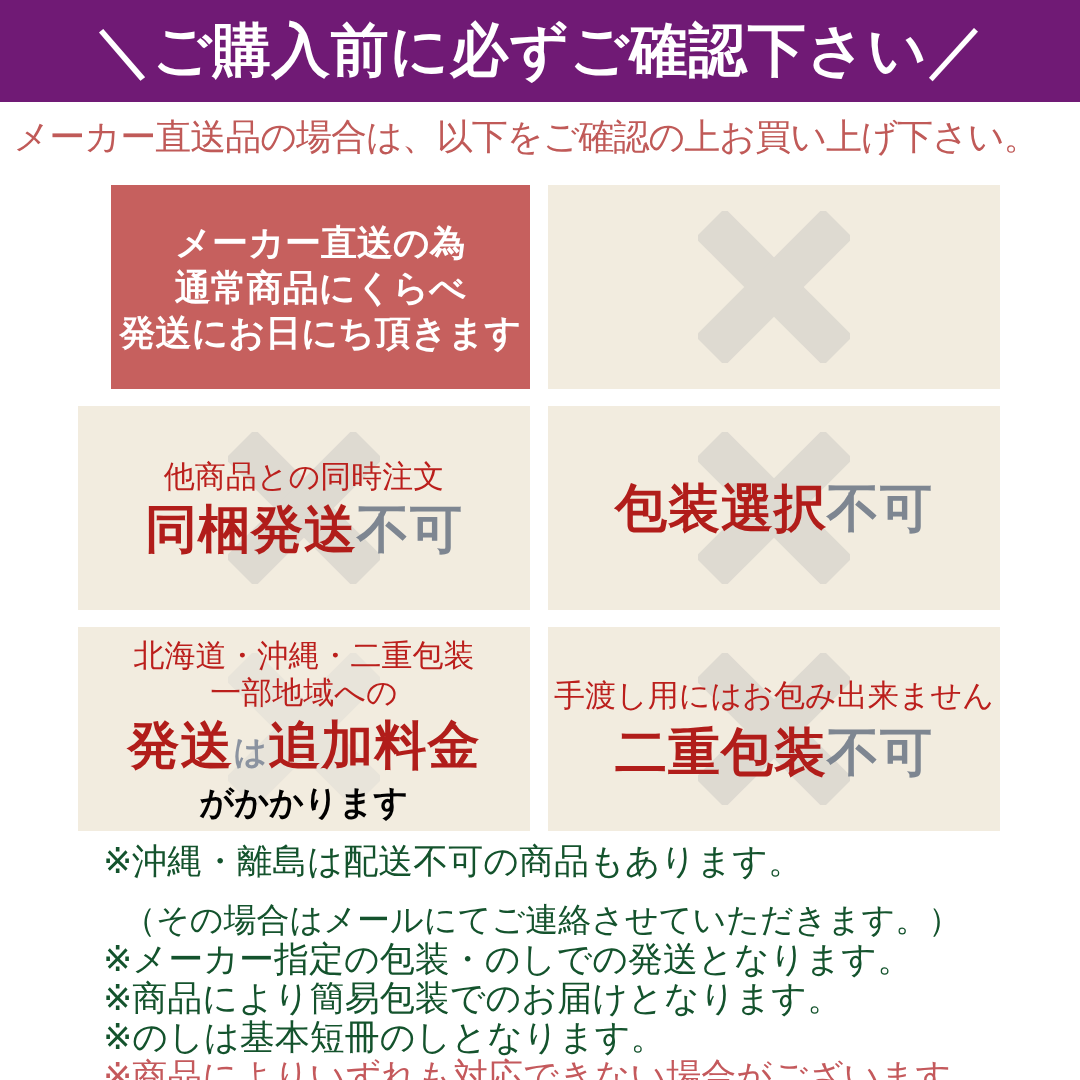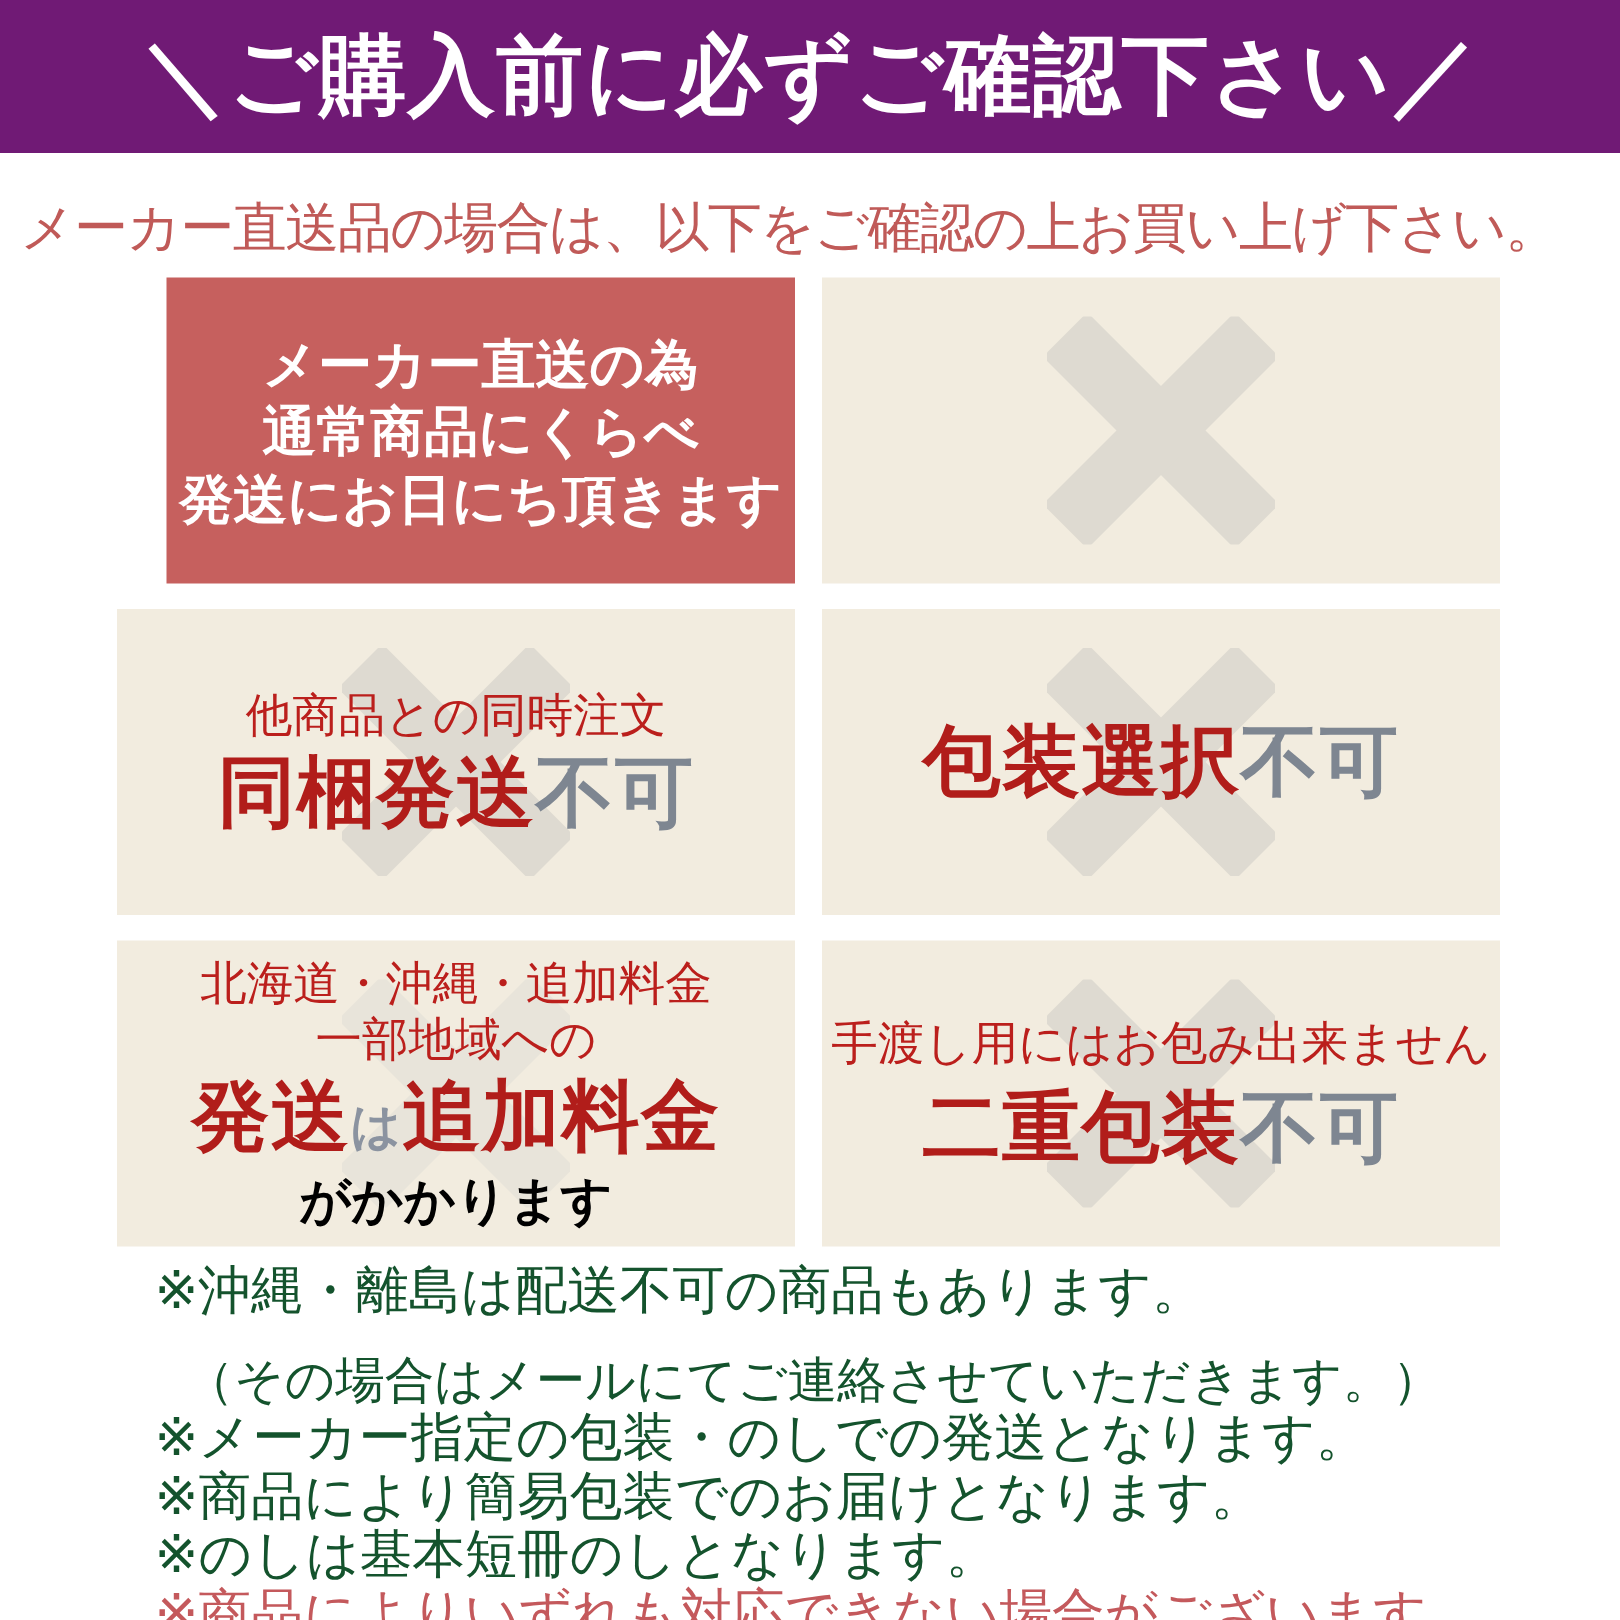--- a/index.html
+++ b/index.html
@@ -17,21 +17,21 @@
     background: #701a75;
     display: flex; align-items: center; justify-content: center;
   }
   .header-title {
     color: #ffffff; font-size: 58px; font-weight: bold;
     letter-spacing: 1px; white-space: nowrap;
   }
 
   
   .subtitle {
-    position: absolute; top: 128px; left: 0; width: 1052px;
+    position: absolute; top: 113px; left: 0; width: 1052px;
     text-align: center; color: #c05a58; font-size: 36px;
     letter-spacing: -1px; white-space: nowrap;
   }
 
   
   .grid {
     position: absolute; top: 185px; left: 78px; width: 922px;
     display: grid;
     grid-template-columns: 452px 452px;
     grid-auto-rows: 204px;
@@ -121,21 +121,21 @@
       <div class="txt big-line">
         <span class="big-red">包装選択</span><span class="big-gray">不可</span>
       </div>
     </div>
 
     <div class="cell">
       <svg class="x-mark" viewBox="0 0 152 152" aria-hidden="true">
         <line x1="12" y1="12" x2="140" y2="140" stroke="#e8e4da" stroke-width="42"></line>
         <line x1="140" y1="12" x2="12" y2="140" stroke="#e8e4da" stroke-width="42"></line>
       </svg>
-      <div class="txt small-red">北海道・沖縄・追加料金</div>
+      <div class="txt small-red">北海道・沖縄・二重包装</div>
       <div class="txt small-red gap-xs">一部地域への</div>
       <div class="txt big-line">
         <span class="big-red">発送</span><span class="particle-gray">は</span><span class="big-red">追加料金</span>
       </div>
       <div class="txt mid-gray">がかかります</div>
     </div>
 
     <div class="cell">
       <svg class="x-mark" viewBox="0 0 152 152" aria-hidden="true">
         <line x1="12" y1="12" x2="140" y2="140" stroke="#dedad1" stroke-width="42"></line>

